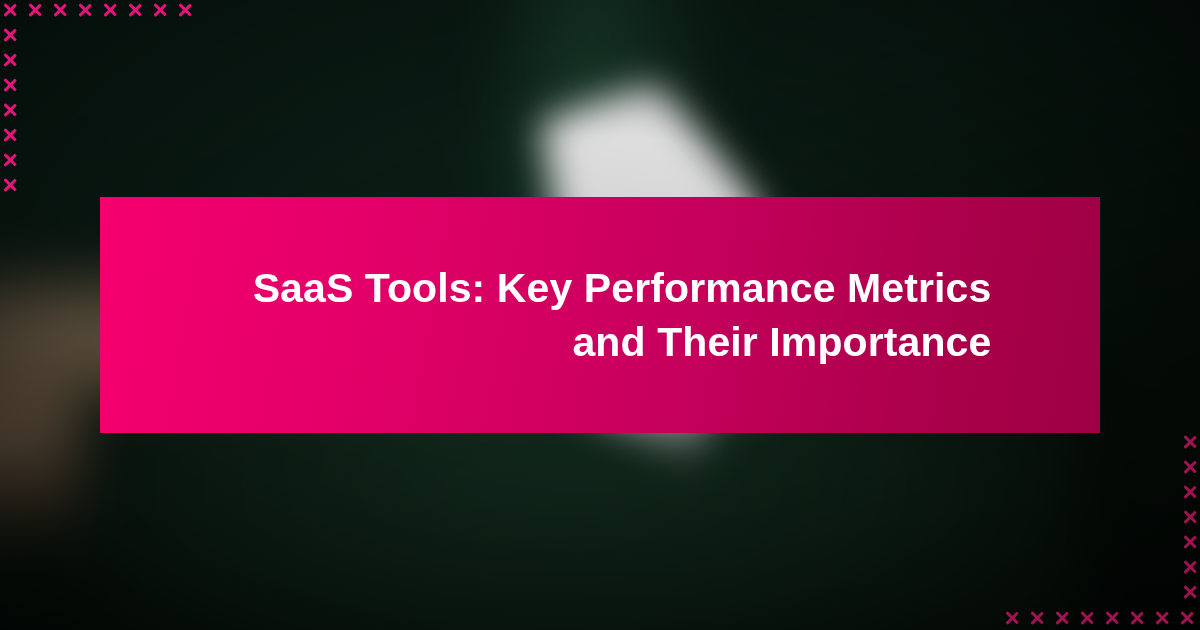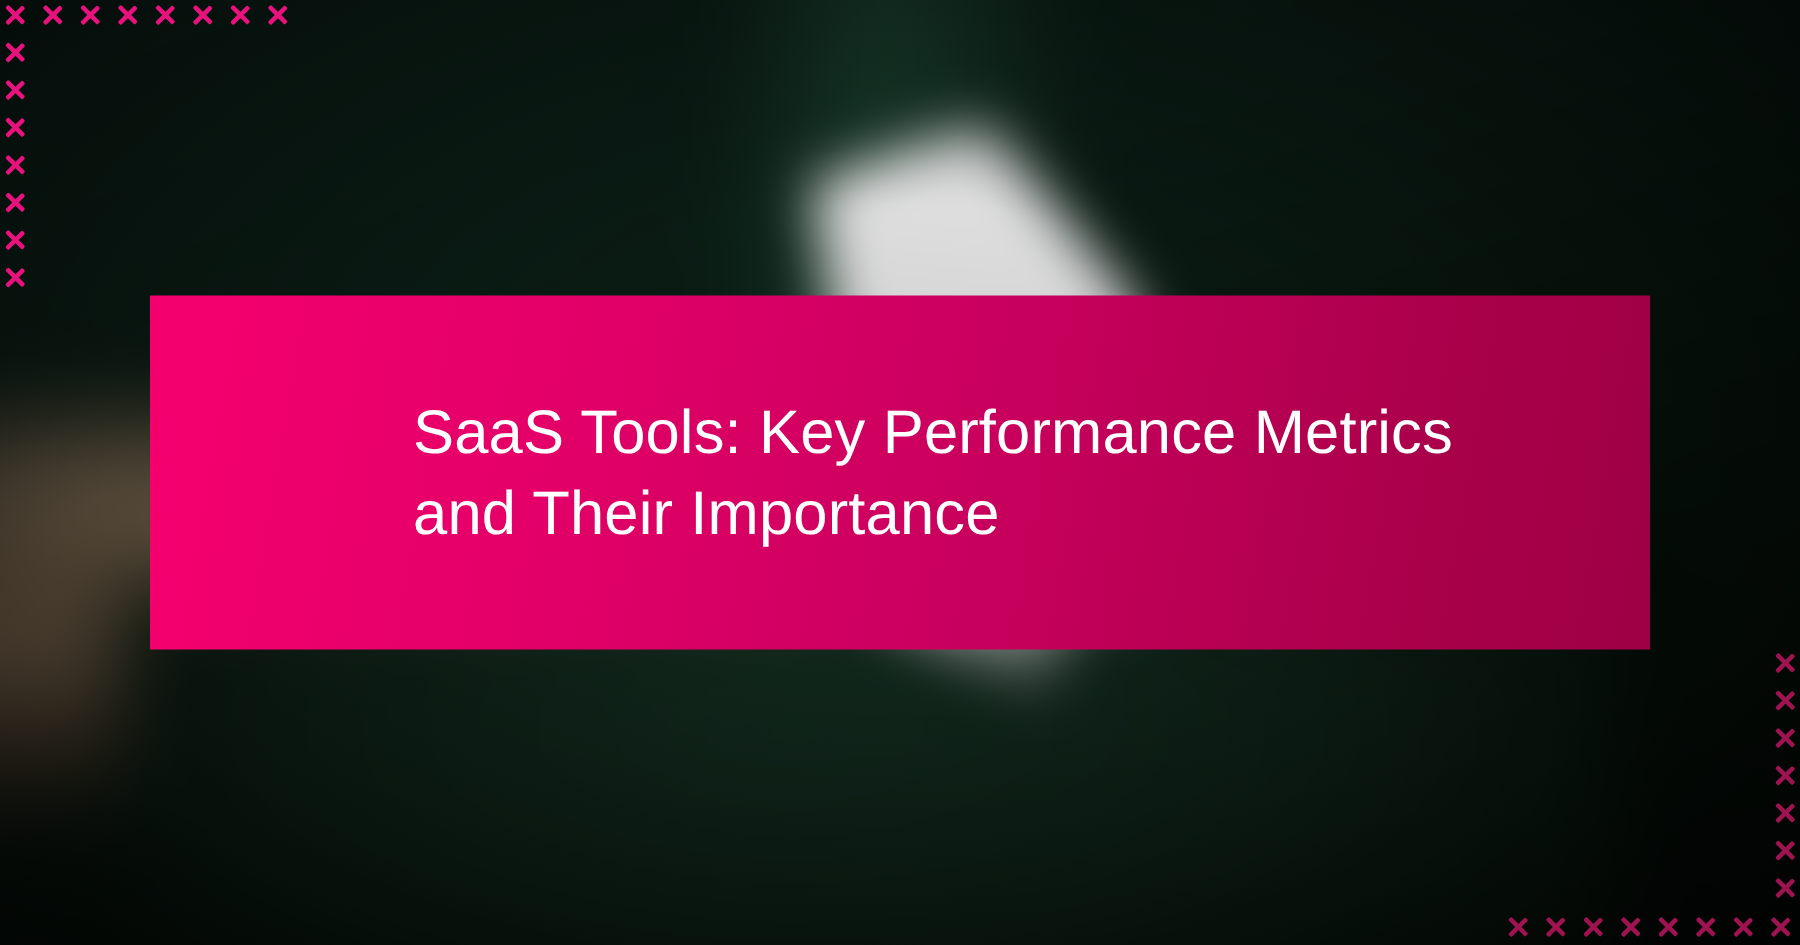--- a/index.html
+++ b/index.html
@@ -105,22 +105,22 @@
     width:1000px; height:236px;
     background:linear-gradient(100deg,#F5006E 0%, #E40068 26%, #C6005C 58%, #A80049 86%, #9E0045 100%);
     display:flex;
     align-items:center;
     justify-content:center;
   }
   #banner-title {
     color:#ffffff;
     font-size:41px;
     line-height:1.32;
-    font-weight:400;
-    text-align:left;
+    font-weight:700;
+    text-align:right;
     letter-spacing:.1px;
     max-width:740px;
     white-space:pre-line;
     margin-left:44px;
   }
 </style>
 </head>
 <body>
 
 <div id="stage">

